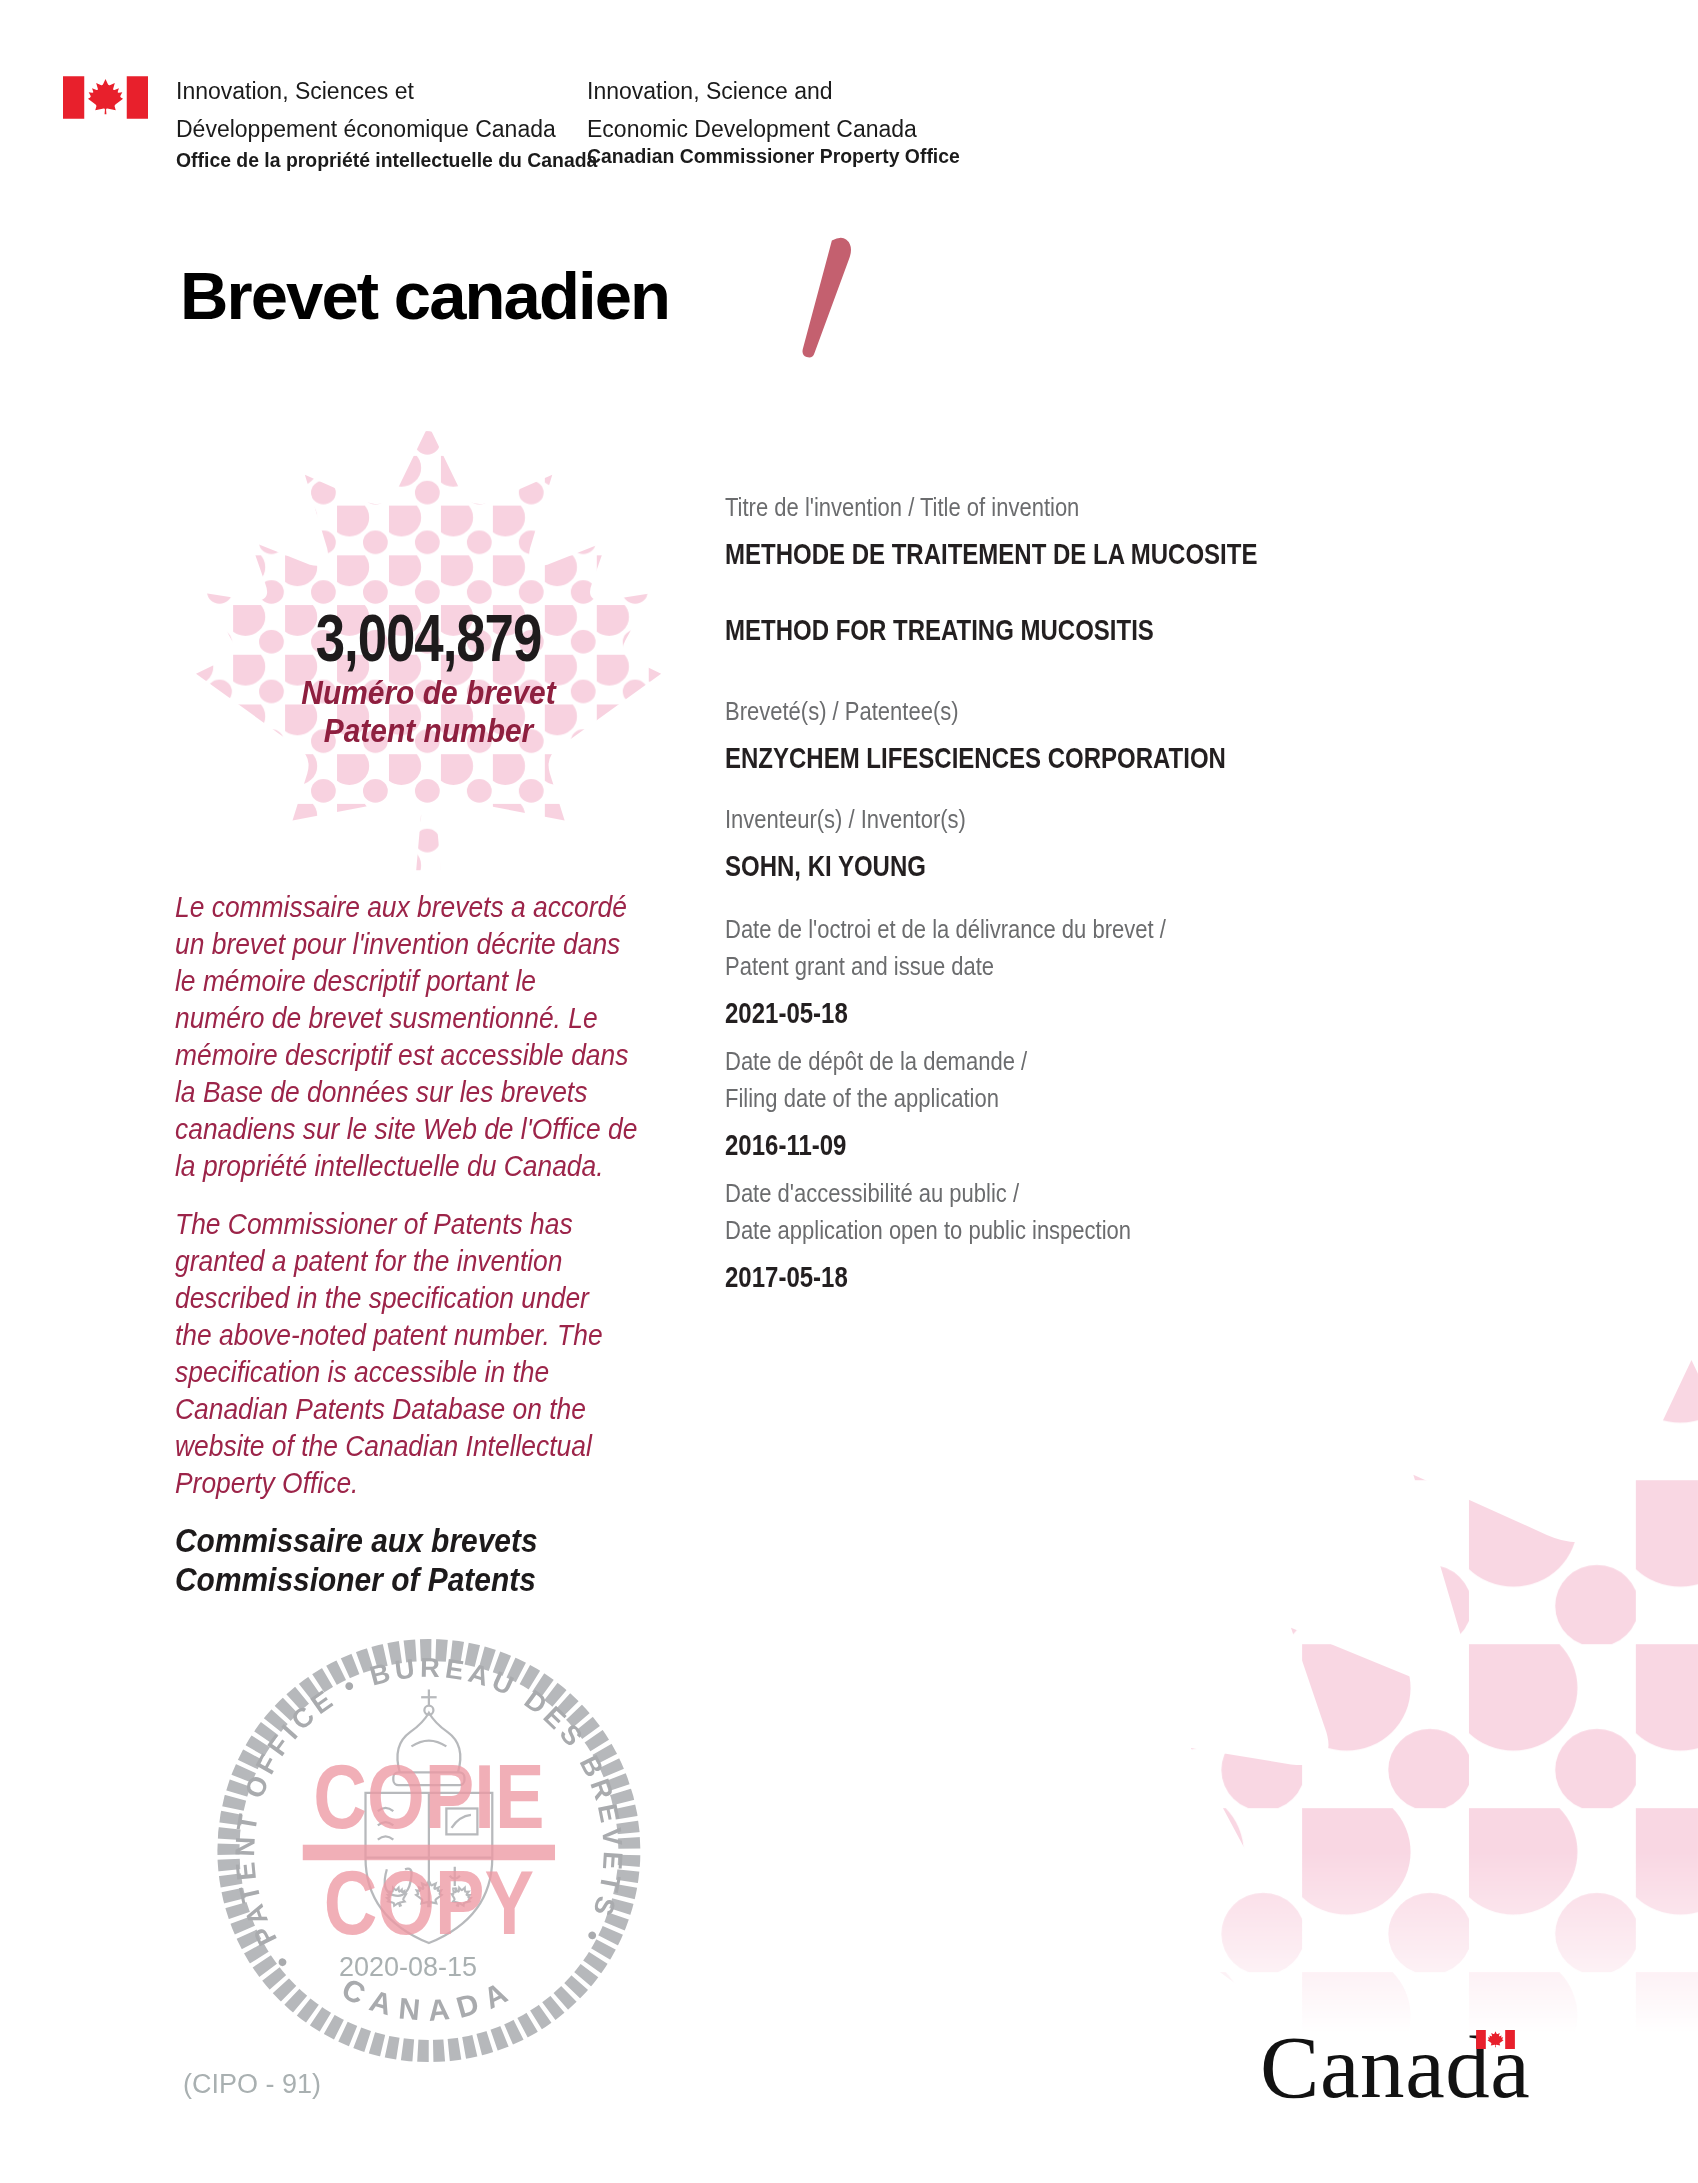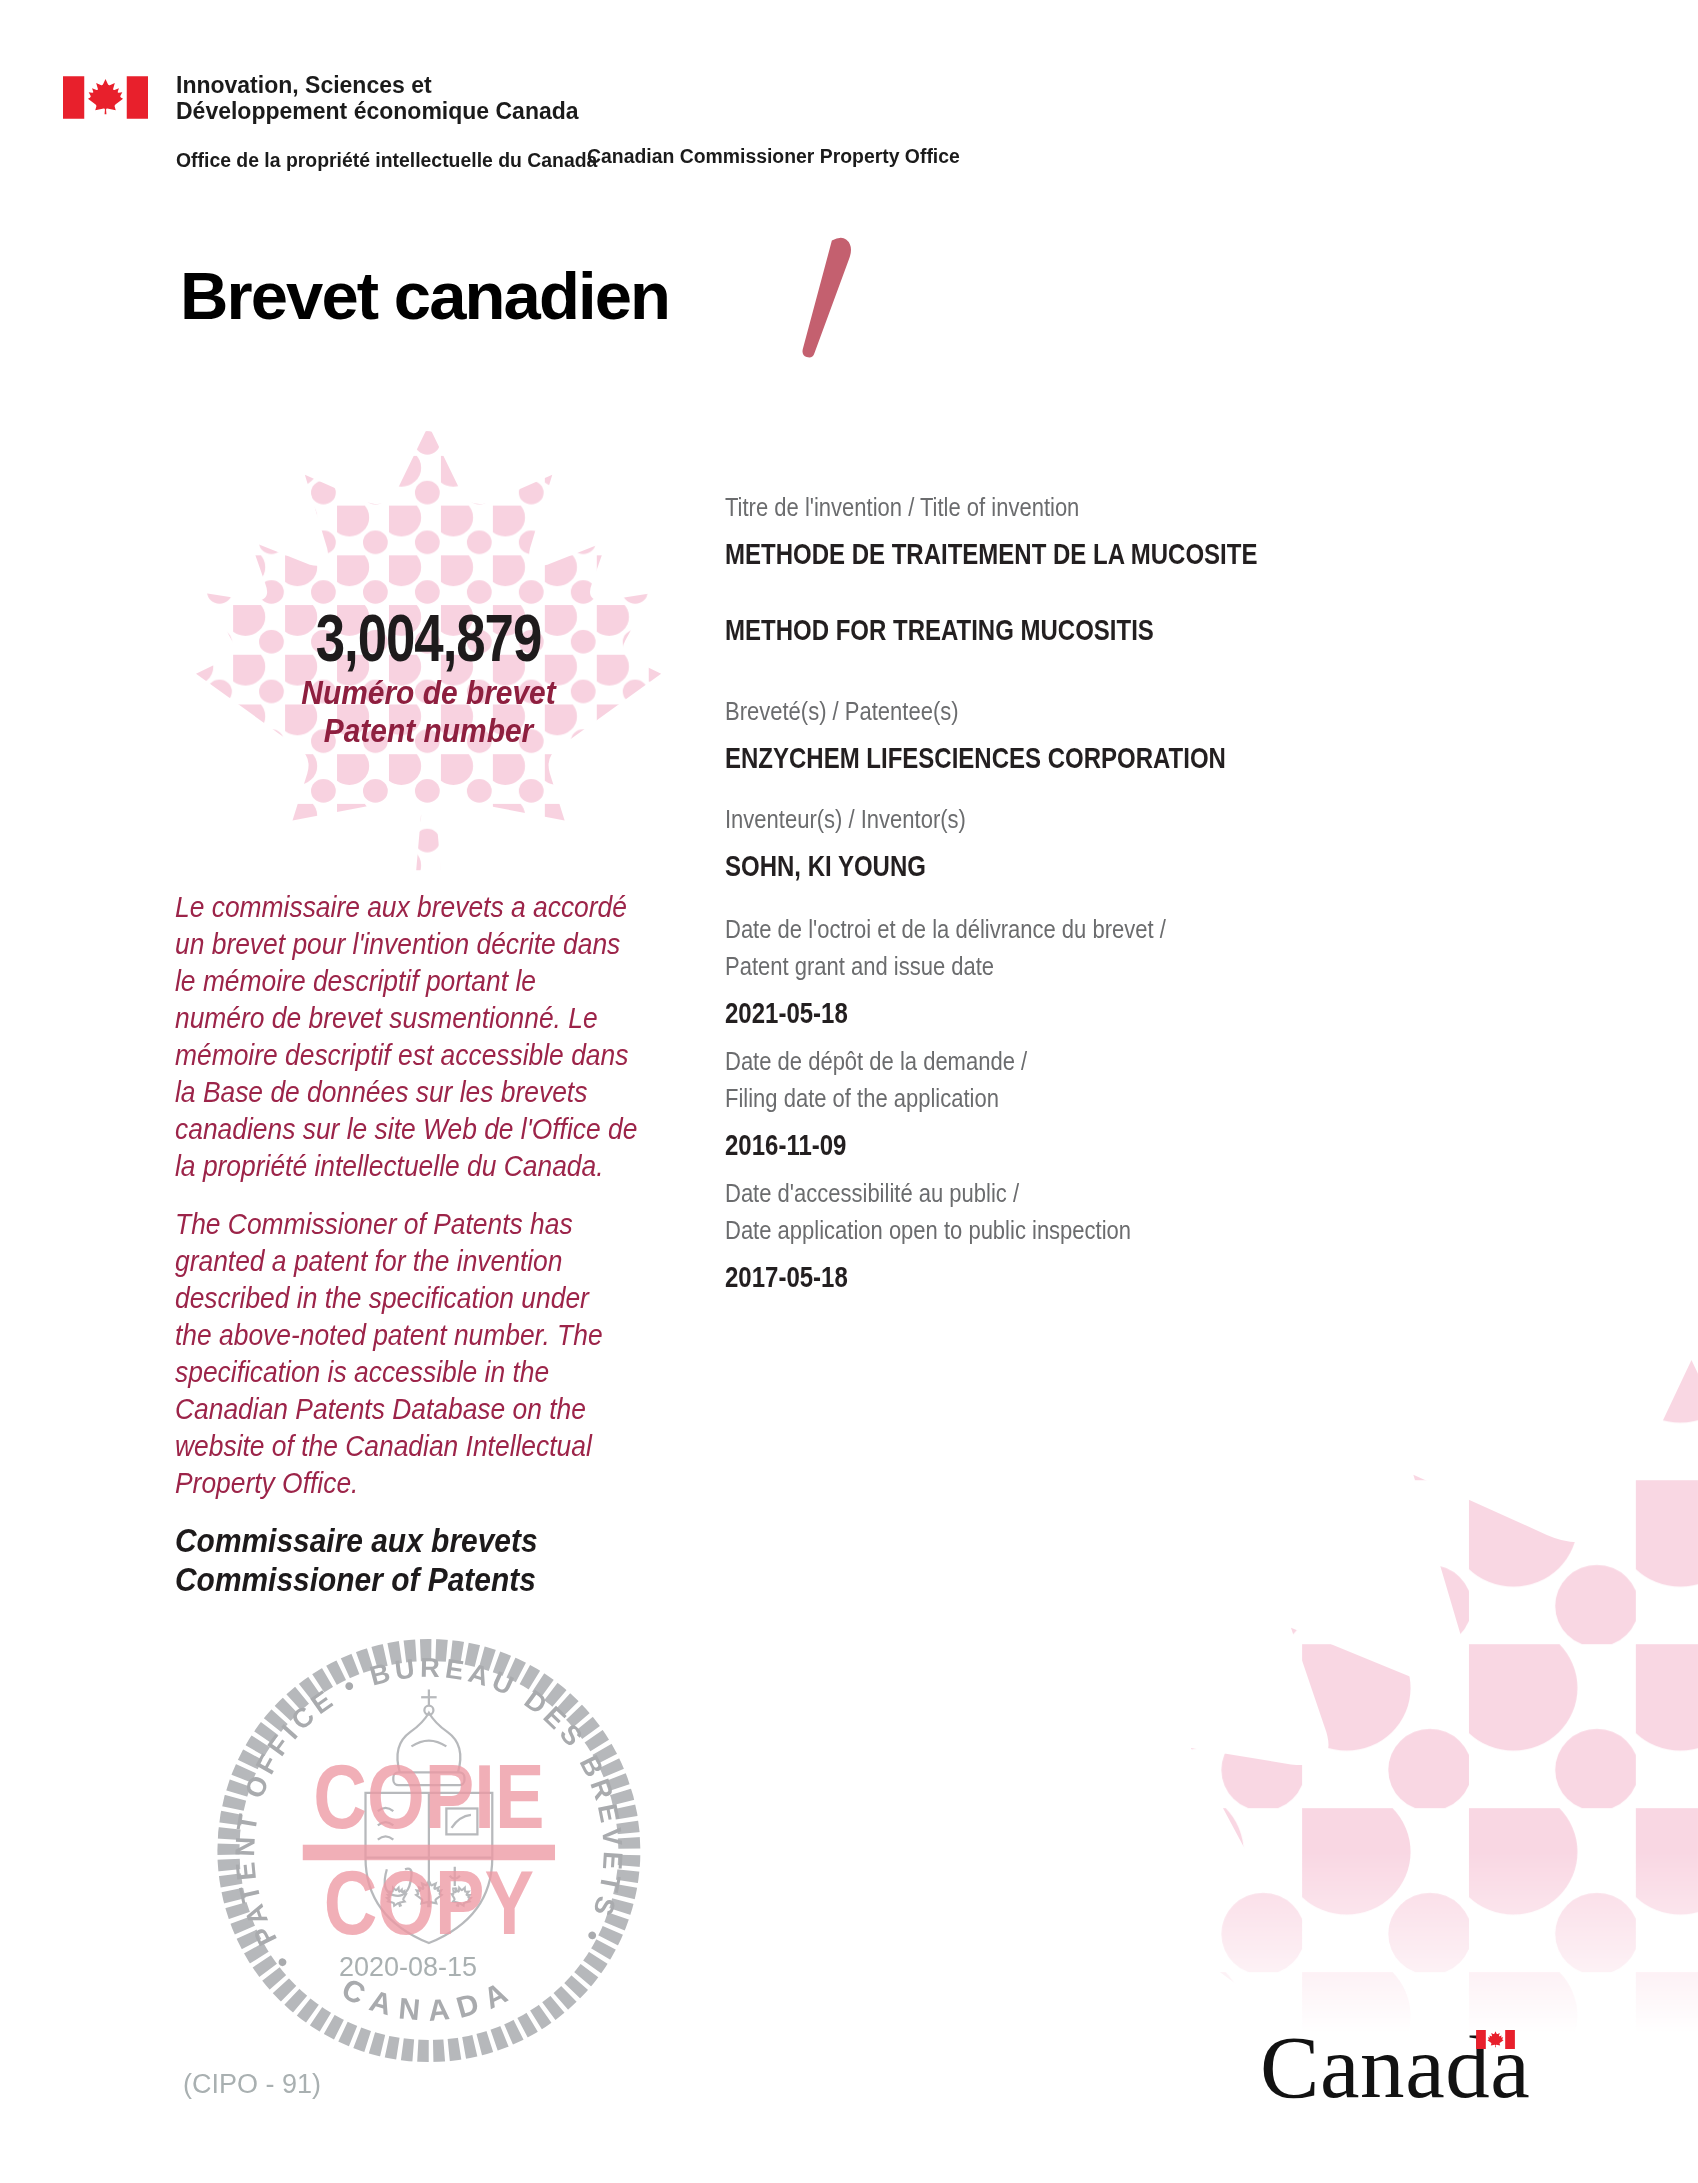--- a/index.html
+++ b/index.html
@@ -6,21 +6,21 @@
   .page{position:relative;width:1698px;height:2183px;background:#ffffff;overflow:hidden;
         font-family:"Liberation Sans",sans-serif;color:#1f1f1f;}
   .abs{position:absolute;}
   .pre{white-space:pre-line;}
   .cond80{transform:scaleX(.80);transform-origin:left top;}
   .cond88{transform:scaleX(.88);transform-origin:left top;}
   .condC80{transform:scaleX(.80);transform-origin:center top;}
   .condC88{transform:scaleX(.88);transform-origin:center top;}
 
   
-  .dept{font-size:23px;font-weight:700;line-height:26px;color:#1b1b1b;}
+  .dept{font-size:23px;font-weight:400;line-height:38px;color:#1b1b1b;}
   .office{font-size:19.4px;font-weight:700;color:#1b1b1b;}
 
   
   .main-title{font-size:67px;font-weight:800;letter-spacing:-1.9px;color:#000000;}
 
   
   .patent-number{font-size:66px;font-weight:700;letter-spacing:-1.3px;color:#1e1b1c;text-align:center;width:495px;}
   .number-label{font-size:34px;font-weight:700;font-style:italic;color:#8e1f3f;text-align:center;width:495px;line-height:37px;}
 
   
@@ -122,20 +122,22 @@
   </svg>
 
   <svg class="abs" style="left:63px;top:76px;" width="85" height="43" viewBox="0 0 132 66">
     <rect x="0" y="0" width="33" height="66" fill="#e8202c"></rect>
     <rect x="99" y="0" width="33" height="66" fill="#e8202c"></rect>
     <use href="#mapleLeafPath" transform="translate(37,2) scale(0.29)" fill="#e8202c"></use>
   </svg>
   <div class="abs dept pre" style="left:176px;top:72px;">Innovation, Sciences et
 Développement économique Canada</div>
   <div class="abs office" style="left:176px;top:149px;">Office de la propriété intellectuelle du Canada</div>
+  <div class="abs dept pre" style="left:587px;top:72px;">Innovation, Science and
+Economic Development Canada</div>
   <div class="abs office" style="left:587px;top:145px;">Canadian Commissioner Property Office</div>
 
   <div class="abs main-title" style="left:180px;top:257px;">Brevet canadien</div>
 
   <div class="abs patent-number condC80" style="left:181px;top:600px;">3,004,879</div>
   <div class="abs number-label condC88" style="left:181px;top:674px;">Numéro de brevet</div>
   <div class="abs number-label condC88" style="left:181px;top:712px;">Patent number</div>
 
   <div class="abs field-label cond88" style="left:725px;top:493px;">Titre de l'invention / Title of invention</div>
   <div class="abs field-value cond80" style="left:725px;top:537px;">METHODE DE TRAITEMENT DE LA MUCOSITE</div>

